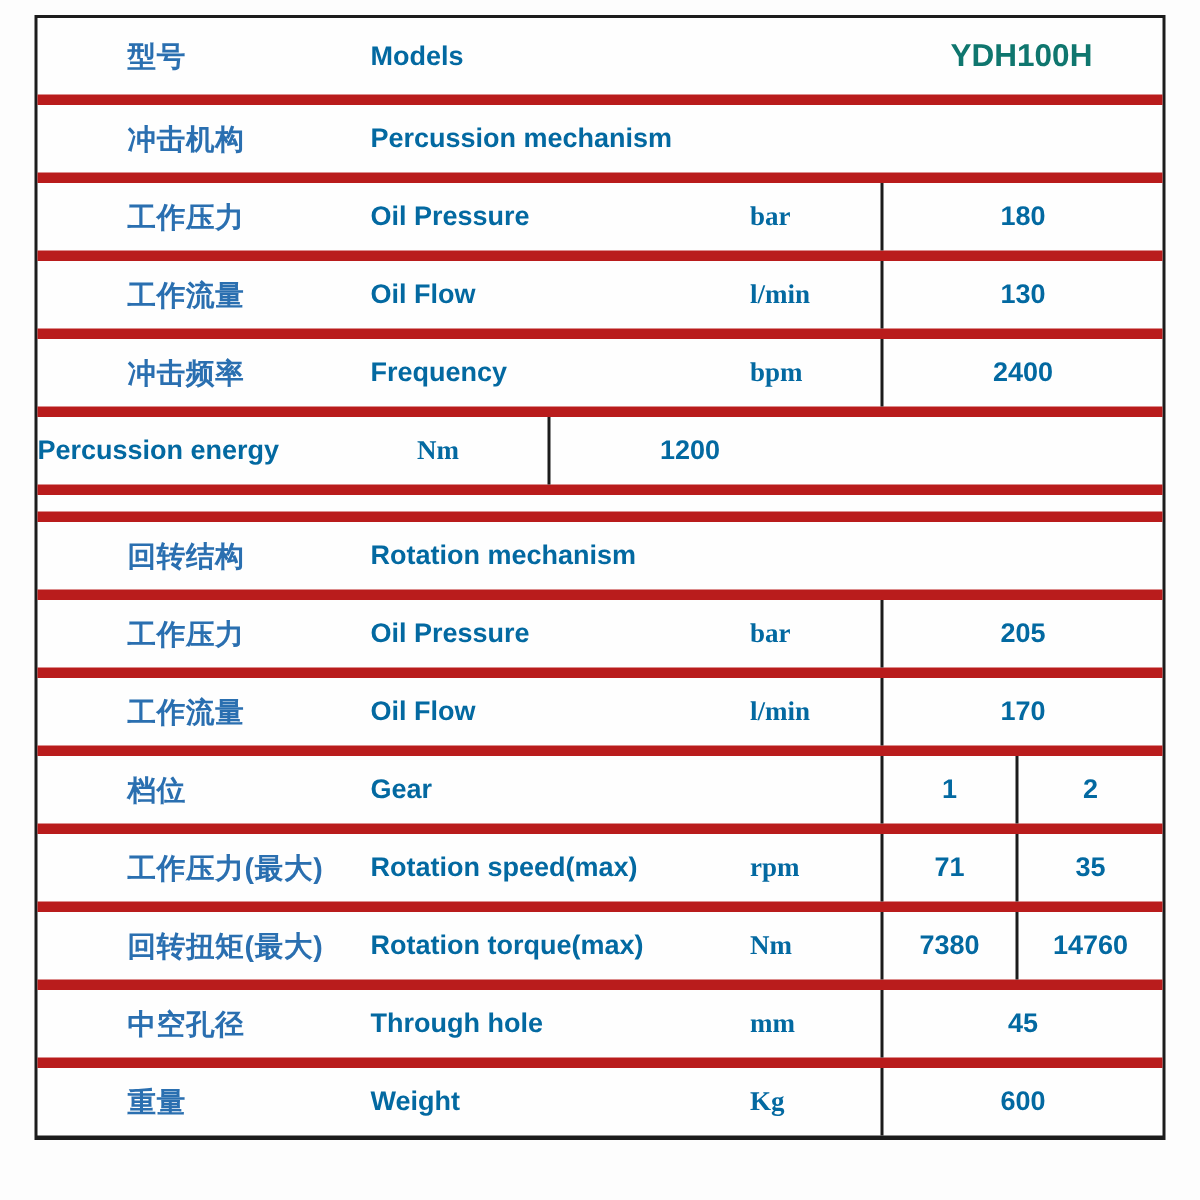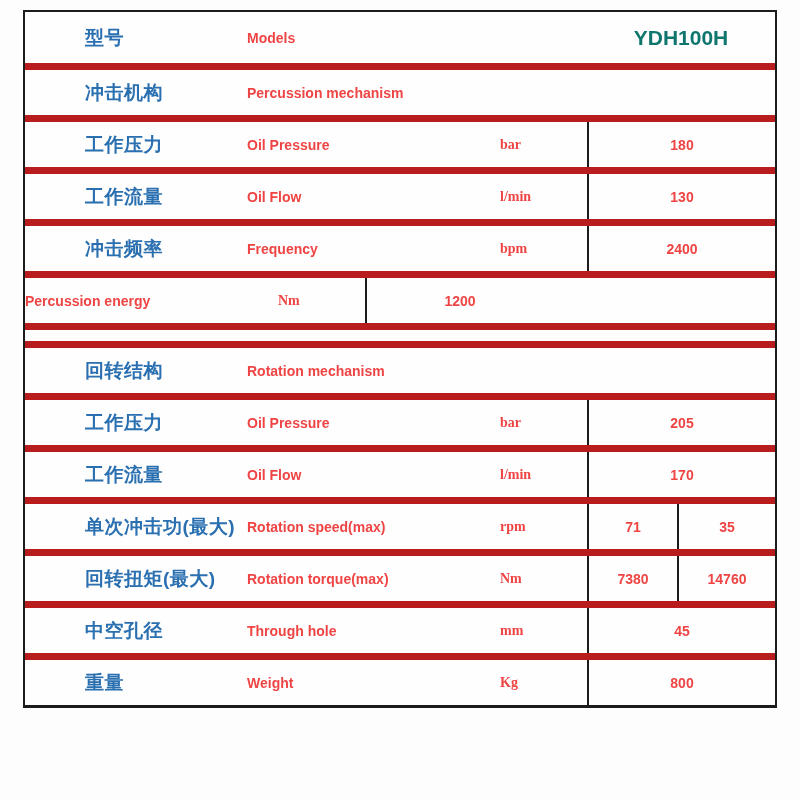--- a/index.html
+++ b/index.html
@@ -34,23 +34,23 @@
     border-top: 7px solid #b91c1c;
     box-sizing: border-box;
   }
   .row.first { border-top: none; height: 51px; }
   .row.gaprow { height: 18px; }
   .cell {
     box-sizing: border-box;
     height: 100%;
     display: flex;
     align-items: center;
-    font-size: 14px;
+    font-size: 18px;
     font-weight: bold;
-    color: #ef4444;
+    color: #0369a1;
     white-space: nowrap;
     overflow: visible;
   }
   .cell.cn {
     width: 222px;
     padding-left: 60px;
     color: #2a6fb0;
     font-size: 19px;
     letter-spacing: 0.5px;
   }
@@ -137,23 +137,30 @@
       <div class="cell value">205</div>
     </div>
 
     <div class="row">
       <div class="cell cn">工作流量</div>
       <div class="cell en">Oil Flow</div>
       <div class="cell unit">l/min</div>
       <div class="cell value">170</div>
     </div>
 
+    <div class="row">
+      <div class="cell cn">档位</div>
+      <div class="cell en">Gear</div>
+      <div class="cell unit"></div>
+      <div class="cell v1">1</div>
+      <div class="cell v2">2</div>
+    </div>
 
     <div class="row">
-      <div class="cell cn">单次冲击功(最大)</div>
+      <div class="cell cn">工作压力(最大)</div>
       <div class="cell en">Rotation speed(max)</div>
       <div class="cell unit">rpm</div>
       <div class="cell v1">71</div>
       <div class="cell v2">35</div>
     </div>
 
     <div class="row">
       <div class="cell cn">回转扭矩(最大)</div>
       <div class="cell en">Rotation torque(max)</div>
       <div class="cell unit">Nm</div>
@@ -165,17 +172,17 @@
       <div class="cell cn">中空孔径</div>
       <div class="cell en">Through hole</div>
       <div class="cell unit">mm</div>
       <div class="cell value">45</div>
     </div>
 
     <div class="row">
       <div class="cell cn">重量</div>
       <div class="cell en">Weight</div>
       <div class="cell unit">Kg</div>
-      <div class="cell value">800</div>
+      <div class="cell value">600</div>
     </div>
 
   </div>
 </div>
 
 </body></html>

